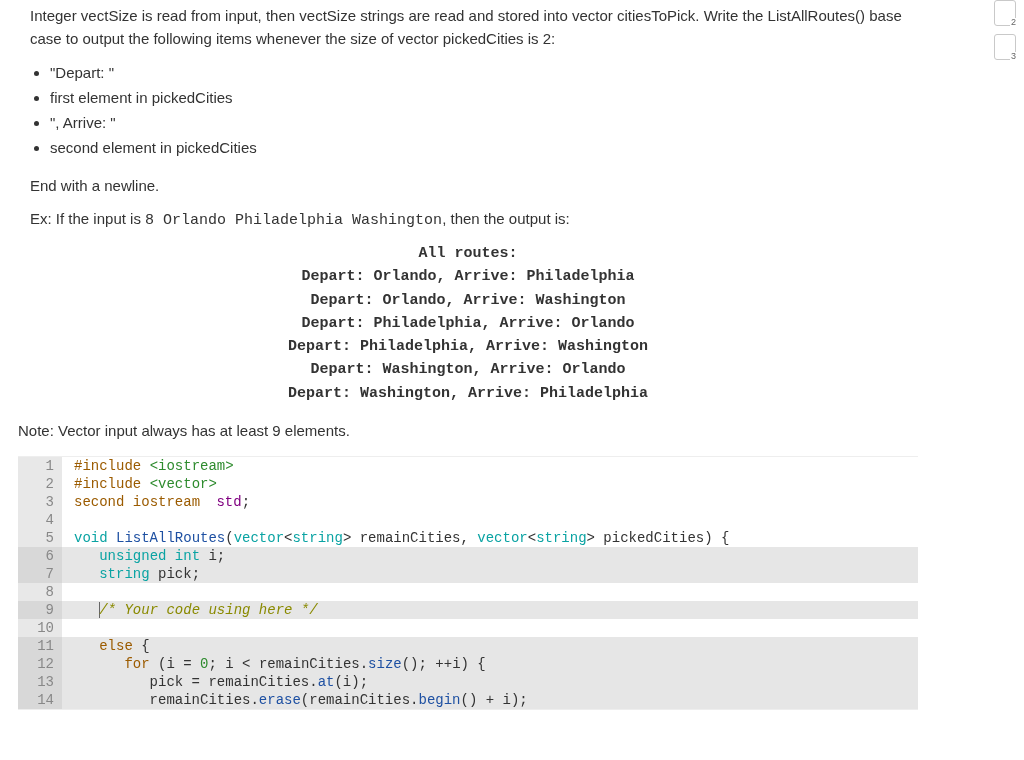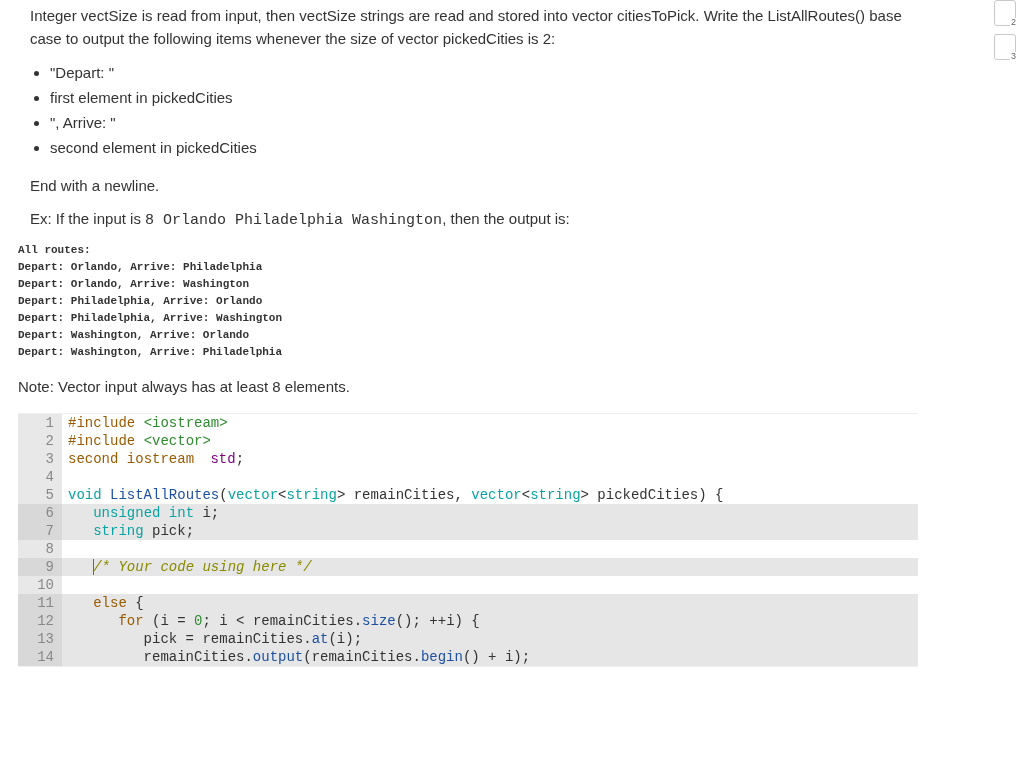--- a/index.html
+++ b/index.html
@@ -18,29 +18,29 @@
   }
   html,body{margin:0;padding:0;background:#fff;color:var(--text);
     font-family:"Helvetica Neue",Arial,sans-serif;font-size:15px;line-height:1.55;}
   .page{width:1024px;min-height:760px;position:relative;}
   .content{padding:4px 18px 0 18px;max-width:900px;}
   .mono{font-family:"Courier New",Courier,monospace;}
   p{margin:0 0 10px 12px;}
   ul{margin:8px 0 14px 8px;padding-left:24px;}
   ul li{margin:2px 0;}
   .outblock{font-family:"Courier New",Courier,monospace;font-weight:bold;
-    font-size:11px;line-height:1.55;margin:10px 0 14px 0;white-space:pre;}
+    font-size:15px;line-height:1.55;margin:10px 0 14px 0;white-space:pre;text-align:center;}
   .note{margin:6px 0 14px 0;}
   
   .editor{margin:4px 0 0 0;border-top:1px solid #eee;border-bottom:1px solid #eee;
     font-family:"Courier New",Courier,monospace;font-size:14px;}
   .line{display:flex;align-items:stretch;min-height:18px;line-height:18px;}
   .gut{width:36px;flex:0 0 36px;text-align:right;padding-right:8px;
     background:var(--gutter);color:var(--gutter-text);user-select:none;}
-  .code{flex:1;padding-left:6px;white-space:pre;}
+  .code{flex:1;padding-left:12px;white-space:pre;}
   .hl .gut{background:#d8d8d8;}
   .hl .code{background:var(--hl);}
   .kw{color:var(--orange);}
   .ns{color:var(--purple);margin-left:8px;}
   .ty{color:var(--cyan);}
   .fn{color:var(--blue);}
   .st{color:var(--green);}
   .num{color:var(--green);}
   .cm{color:var(--comment);font-style:italic;}
   .cursor{border-left:1px solid #666;margin-right:-1px;}
@@ -84,21 +84,21 @@
     </p>
 
     <div class="outblock" id="outblock">All routes:
 Depart: Orlando, Arrive: Philadelphia
 Depart: Orlando, Arrive: Washington
 Depart: Philadelphia, Arrive: Orlando
 Depart: Philadelphia, Arrive: Washington
 Depart: Washington, Arrive: Orlando
 Depart: Washington, Arrive: Philadelphia</div>
 
-    <p class="note">Note: Vector input always has at least 8 elements.</p>
+    <p class="note">Note: Vector input always has at least 9 elements.</p>
 
     <div class="editor" id="editor">
         <div class="line">
           <div class="gut">1</div>
           <div class="code"><span class="kw">#include</span> <span class="st">&lt;iostream&gt;</span></div>
         </div>
         <div class="line">
           <div class="gut">2</div>
           <div class="code"><span class="kw">#include</span> <span class="st">&lt;vector&gt;</span></div>
         </div>
@@ -141,18 +141,18 @@
         <div class="line hl">
           <div class="gut">12</div>
           <div class="code">      <span class="kw">for</span> (i = <span class="num">0</span>; i &lt; remainCities.<span class="fn">size</span>(); ++i) {</div>
         </div>
         <div class="line hl">
           <div class="gut">13</div>
           <div class="code">         pick = remainCities.<span class="fn">at</span>(i);</div>
         </div>
         <div class="line hl">
           <div class="gut">14</div>
-          <div class="code">         remainCities.<span class="fn">output</span>(remainCities.<span class="fn">begin</span>() + i);</div>
+          <div class="code">         remainCities.<span class="fn">erase</span>(remainCities.<span class="fn">begin</span>() + i);</div>
         </div>
       </div>
 
   </div>
 </div>
 
 </body></html>

